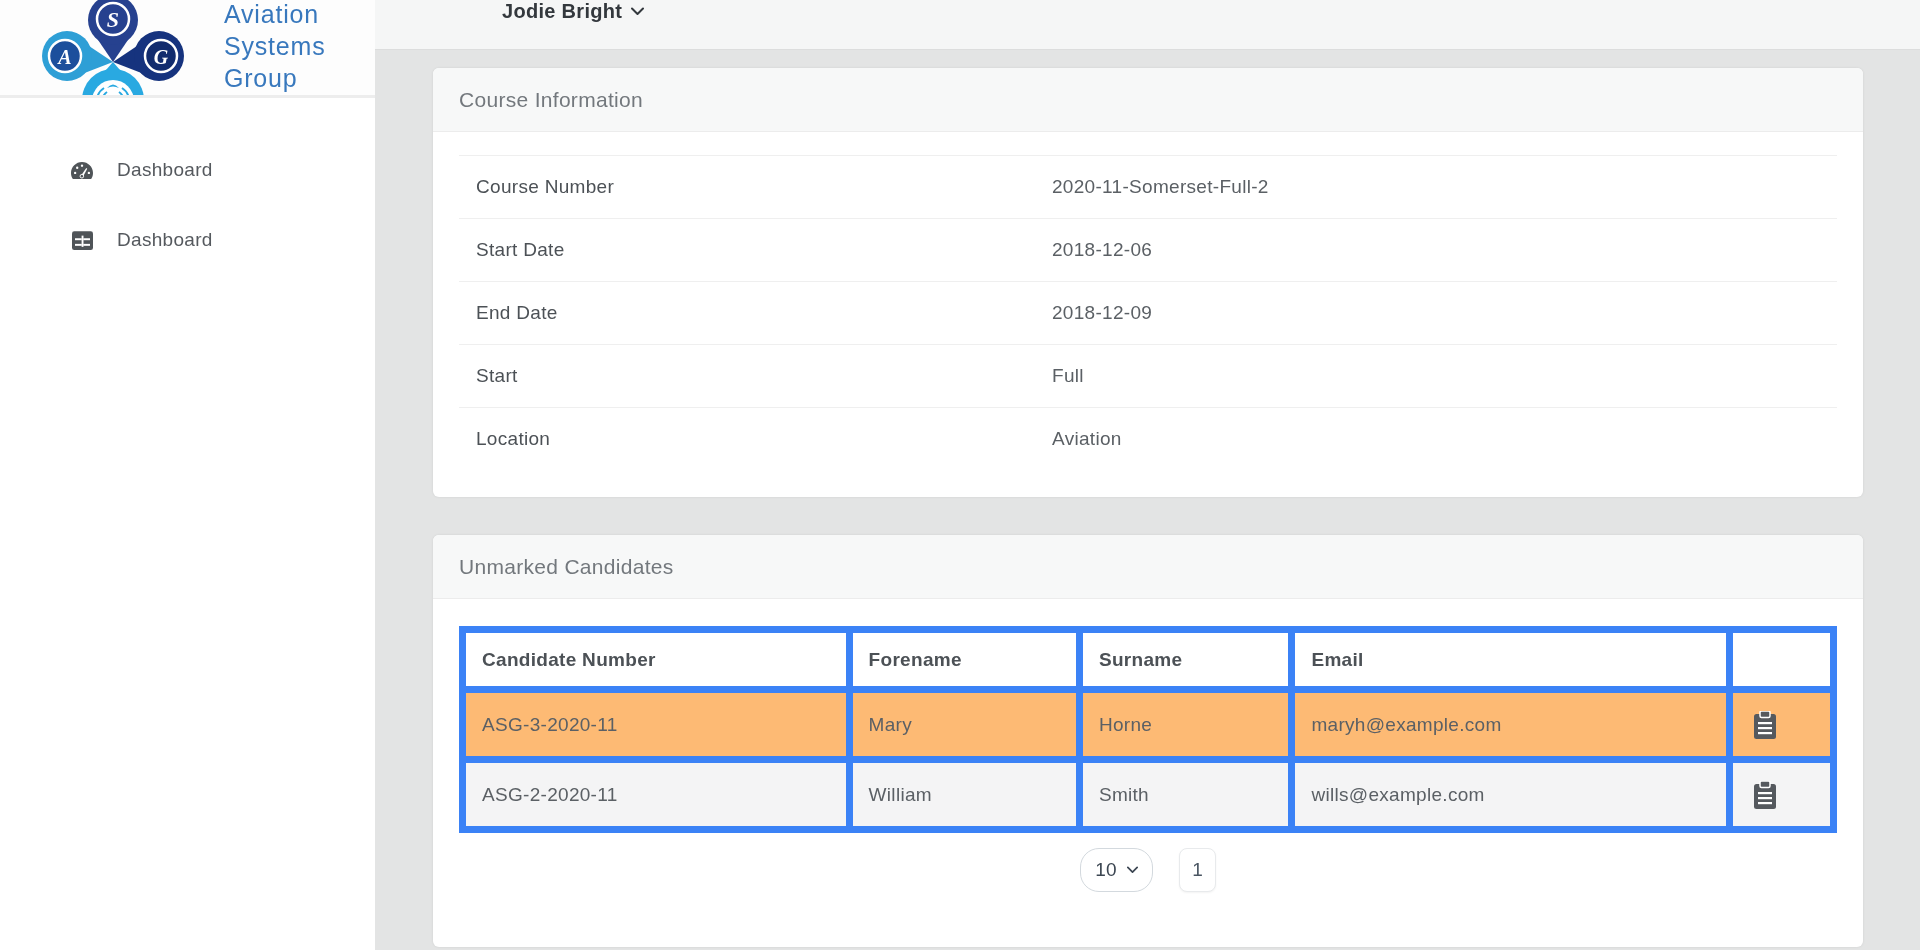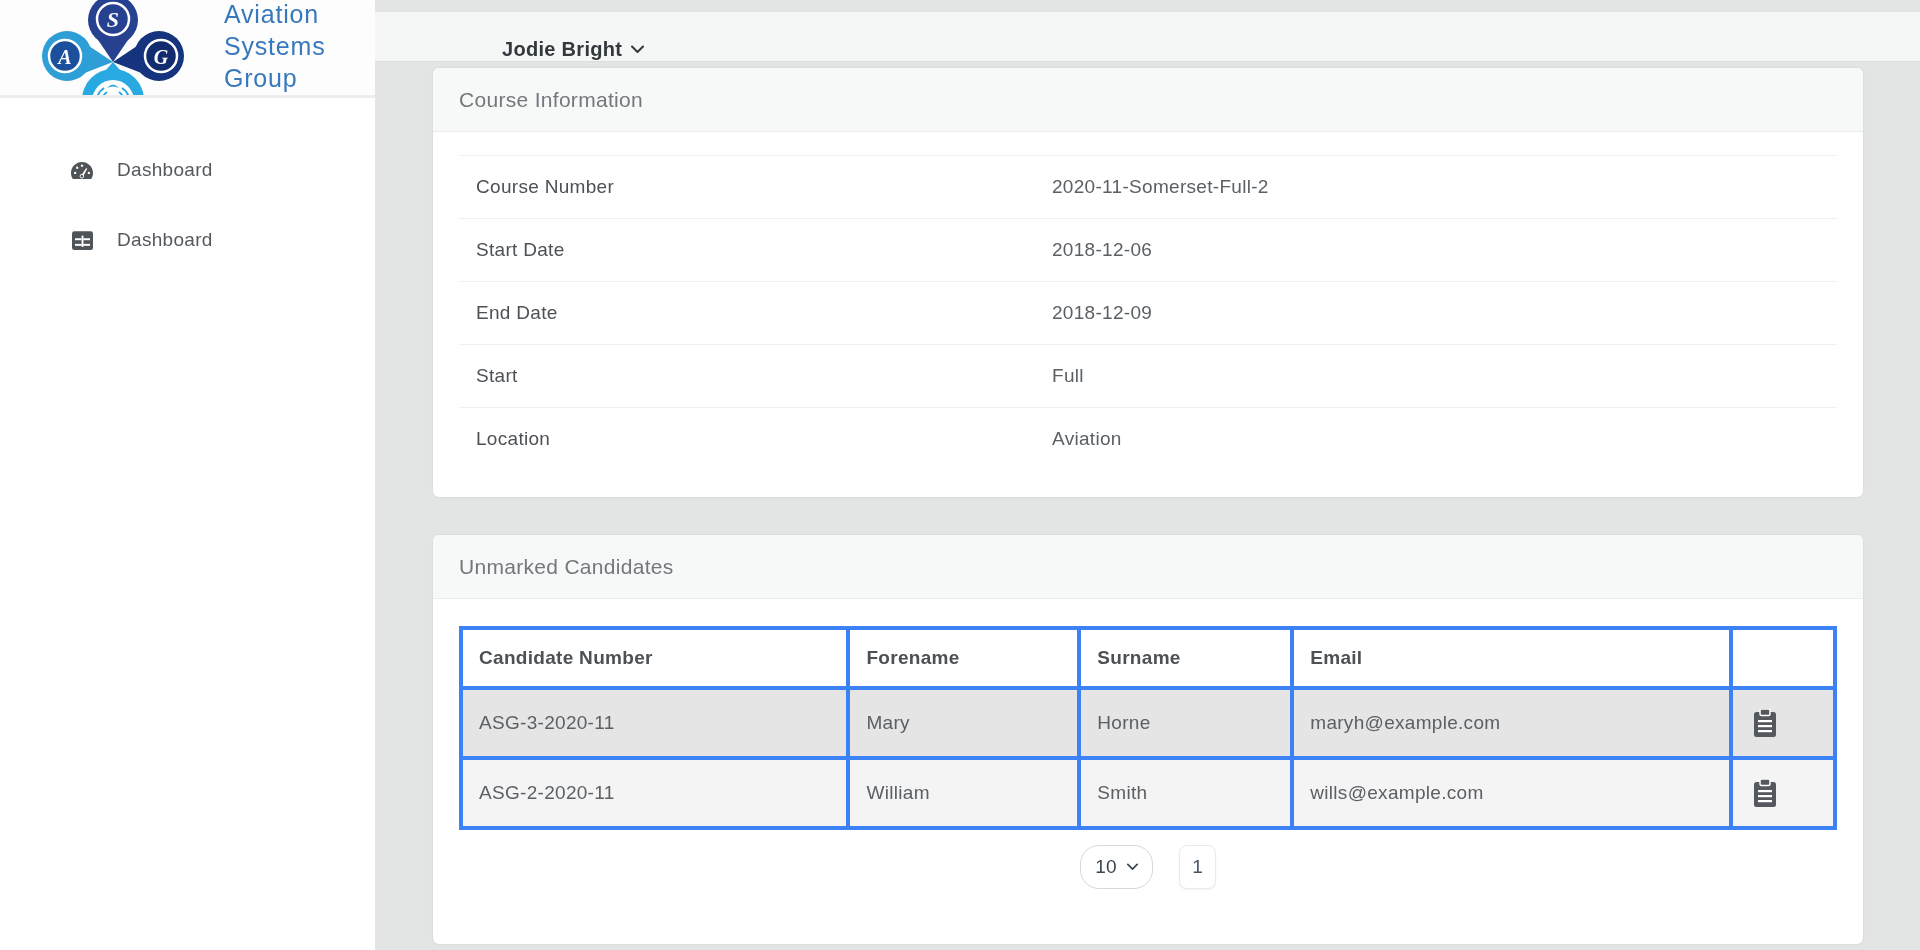--- a/index.html
+++ b/index.html
@@ -10,38 +10,38 @@
   }
   
   .sidebar { position:absolute; left:0; top:0; width:375px; height:950px; background:#ffffff; z-index:5; }
   .logo-block { height:98px; background:#fdfdfd; border-bottom:3px solid #ededed; position:relative; overflow:hidden; cursor:pointer; }
   .logo-svg { position:absolute; left:38px; top:-16px; }
   .brand-text { position:absolute; left:224px; top:-2px; font-size:25px; line-height:32px; color:#3878bd; letter-spacing:.8px; }
   .nav { padding-top:50px; }
   .nav-item { display:flex; align-items:center; height:44px; padding-left:71px; margin-bottom:26px; cursor:pointer; color:#55595e; font-size:19px; }
   .nav-item .nav-ico { width:22px; display:flex; justify-content:center; margin-right:24px; }
   
-  .topbar { position:absolute; left:375px; right:0; top:12px; height:50px; background:#f5f6f6; border-bottom:1px solid #dcdddd; display:flex; align-items:flex-end; }
+  .topbar { position:absolute; left:375px; right:0; top:0; height:50px; background:#f5f6f6; border-bottom:1px solid #dcdddd; display:flex; align-items:flex-start; }
   .user-menu { margin-left:127px; display:flex; align-items:center; gap:9px; cursor:pointer; color:#33383d; font-size:20px; font-weight:700; }
   
   .main { position:absolute; left:375px; top:50px; right:0; bottom:0; padding:18px 57px 0 58px; }
   .card { background:#ffffff; border-radius:6px; box-shadow:0 0 3px rgba(0,0,0,.08); overflow:hidden; }
   .card-header { height:64px; background:#f7f8f8; border-bottom:1px solid #ececec; display:flex; align-items:center; padding-left:26px; color:#73787d; font-size:21px; }
   .card + .card { margin-top:38px; }
   
   .info-body { padding:23px 26px 27px; }
   .info-row { display:flex; align-items:center; height:63px; border-top:1px solid #efefef; padding:0 17px; font-size:19px; }
   .info-row .lbl { width:576px; font-weight:400; color:#4c5156; }
   .info-row .val { color:#5b6065; }
   
   .table-body { padding:27px 26px 55px; }
   table { width:100%; border-collapse:collapse; table-layout:fixed; font-size:19px; }
-  th, td { border:4px solid #3b82f6; text-align:left; padding-left:16px; }
+  th, td { border:7px solid #3b82f6; text-align:left; padding-left:16px; }
   th { height:60px; font-weight:700; color:#4c5156; background:#ffffff; }
-  td { height:70px; color:#5b6065; background:#e5e5e5; }
+  td { height:70px; color:#5b6065; background:#fdba74; }
   tr.striped td { background:#f4f4f5; }
   .action-cell { padding-left:21px; }
   .icon-btn { background:none; border:none; cursor:pointer; padding:0; display:flex; align-items:center; }
   
   .pagination { margin-top:15px; display:flex; justify-content:center; align-items:center; gap:26px; }
   .page-size { width:73px; height:44px; background:#fff; border:1px solid #d3d9de; border-radius:19px; display:flex; align-items:center; justify-content:center; gap:10px; font-size:19px; color:#3c4652; cursor:pointer; }
   .page-btn { width:37px; height:44px; background:#fff; border:1px solid #e8eaec; border-radius:8px; font-size:19px; color:#4a5562; cursor:pointer; font-family:inherit; box-shadow:0 1px 2px rgba(0,0,0,.05); }
 </style>
 </head>
 <body>

